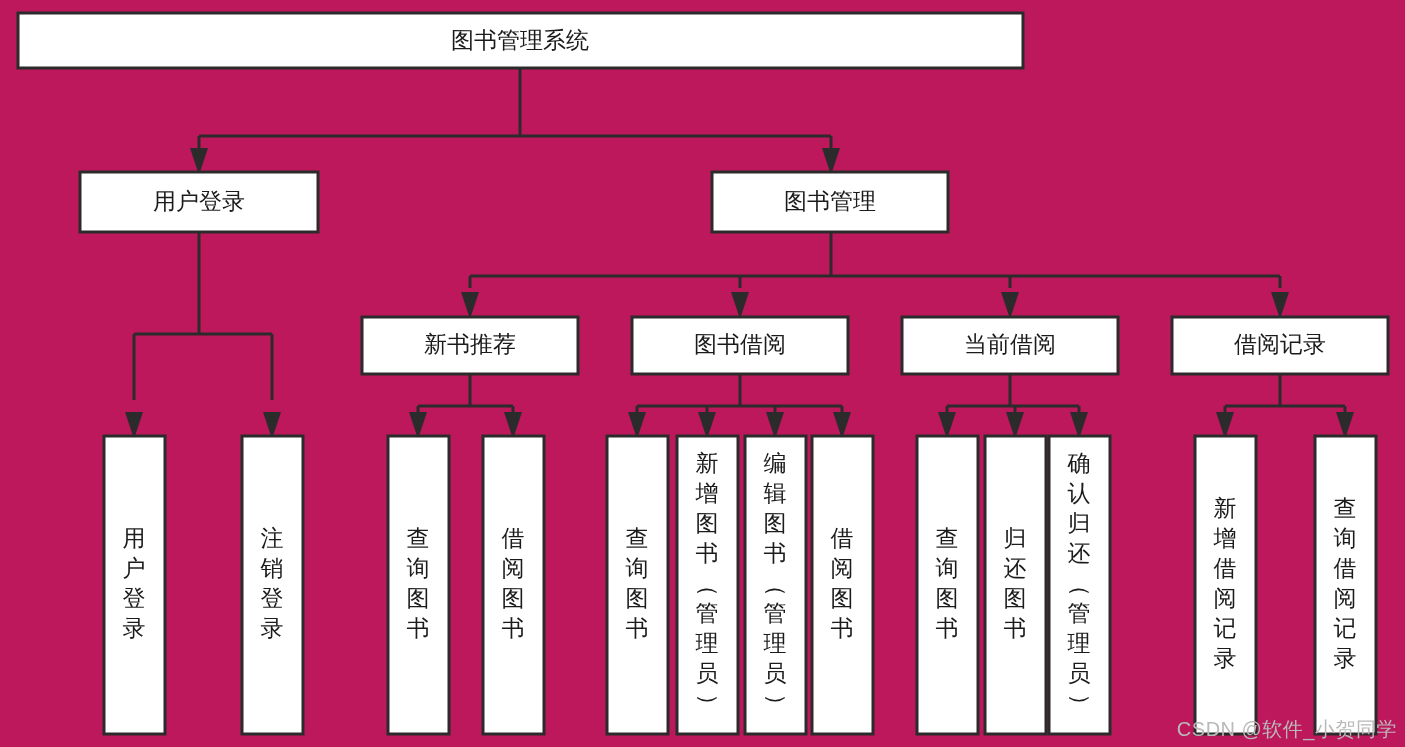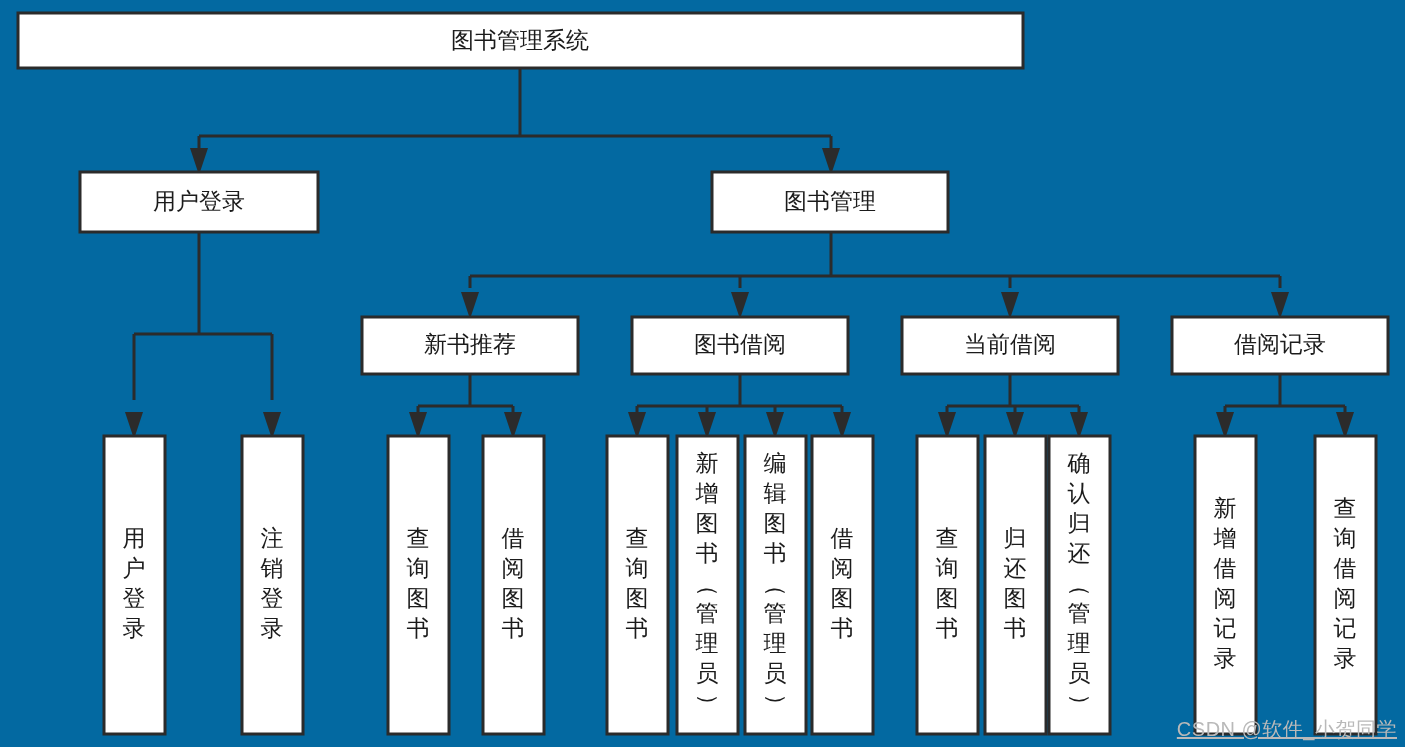--- a/index.html
+++ b/index.html
@@ -7,21 +7,21 @@
     padding: 0;
     background: #ffffff;
   }
   body {
     font-family: "Liberation Sans", "DejaVu Sans", sans-serif;
   }
   #diagram-root {
     position: relative;
     width: 1405px;
     height: 747px;
-    background: #0369a1;
+    background: #be185d;
     overflow: hidden;
   }
   svg.diagram-canvas {
     position: absolute;
     top: 0;
     left: 0;
     width: 1405px;
     height: 747px;
     display: block;
   }
@@ -62,21 +62,20 @@
   .watermark-text {
     position: absolute;
     right: 8px;
     bottom: 4px;
     font-family: "Liberation Sans", "DejaVu Sans", sans-serif;
     font-size: 20px;
     color: #b9b9b9;
     white-space: nowrap;
     letter-spacing: 0.5px;
     user-select: none;
-    text-decoration: underline;
   }
 </style>
 </head>
 <body>
 
 <div id="diagram-root">
 
   <svg class="diagram-canvas" viewBox="0 0 1405 747" xmlns="http://www.w3.org/2000/svg">
 
     <defs>

